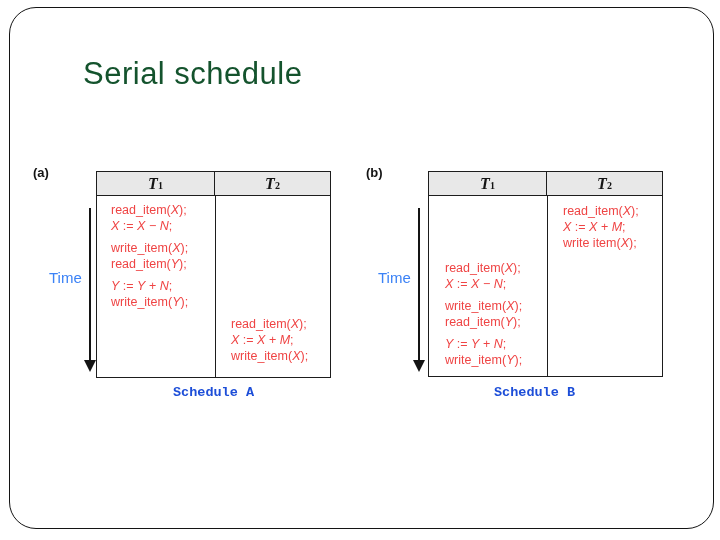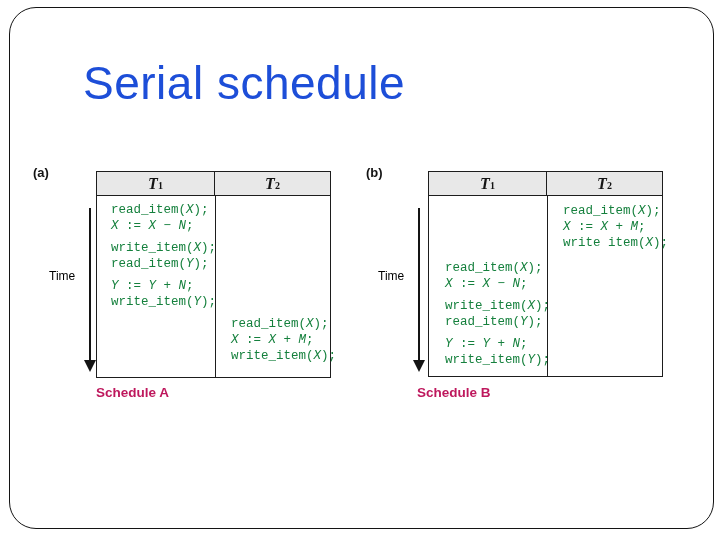--- a/index.html
+++ b/index.html
@@ -9,27 +9,27 @@
     font-family:"Liberation Sans", sans-serif;
     position:relative;
     overflow:hidden;
   }
   .slide-border {
     position:absolute; left:9px; top:7px; width:705px; height:522px;
     border:1px solid #141414; border-radius:27px; background:transparent;
   }
   .title {
     position:absolute; left:83px; top:56px;
-    font-size:46px; font-weight:400; letter-spacing:0.5px; color:#1d4ed8;
+    font-size:31px; font-weight:400; letter-spacing:0.5px; color:#14532d;
   }
   .fig-tag {
     position:absolute; font-size:13px; font-weight:700; color:#141414;
   }
   .time-label {
-    position:absolute; font-size:12px; color:#000000;
+    position:absolute; font-size:15px; color:#3b82f6;
   }
   .time-arrow { position:absolute; width:12px; }
   .time-arrow .line {
     position:absolute; left:5px; top:0; width:2px; background:#141414;
   }
   .time-arrow .head {
     position:absolute; left:0; bottom:0; width:0; height:0;
     border-left:6px solid transparent; border-right:6px solid transparent;
     border-top:12px solid #141414;
   }
@@ -46,28 +46,27 @@
     font-size:16px; color:#141414;
   }
   .th.first { width:118px; border-right:1px solid #1d1d1d; }
   .th.second { flex:1; }
   .th sub { font-size:10px; font-style:normal; font-weight:700; transform:translateY(2px); }
   .vline {
     position:absolute; left:118px; top:24px; bottom:0; width:0;
     border-left:1px solid #1d1d1d;
   }
   .ops {
-    position:absolute; font-size:12.5px; line-height:16px; color:#15803d;
+    position:absolute; font-size:12.5px; line-height:16px; color:#ef4444;
     white-space:nowrap;
-    font-family:Liberation Mono, monospace;
   }
   .op-group { margin-bottom:6px; }
   .op i { font-style:italic; }
   .caption {
-    position:absolute; text-align:left; font-size:13.5px; font-weight:700; color:#be185d;
+    position:absolute; text-align:center; font-size:13.5px; font-weight:700; color:#1d4ed8;font-family:Liberation Mono, monospace;
   }
 </style>
 </head>
 <body>
 
 <div class="slide-border"></div>
 
 <h1 class="title">Serial schedule</h1>
 
 <div>

